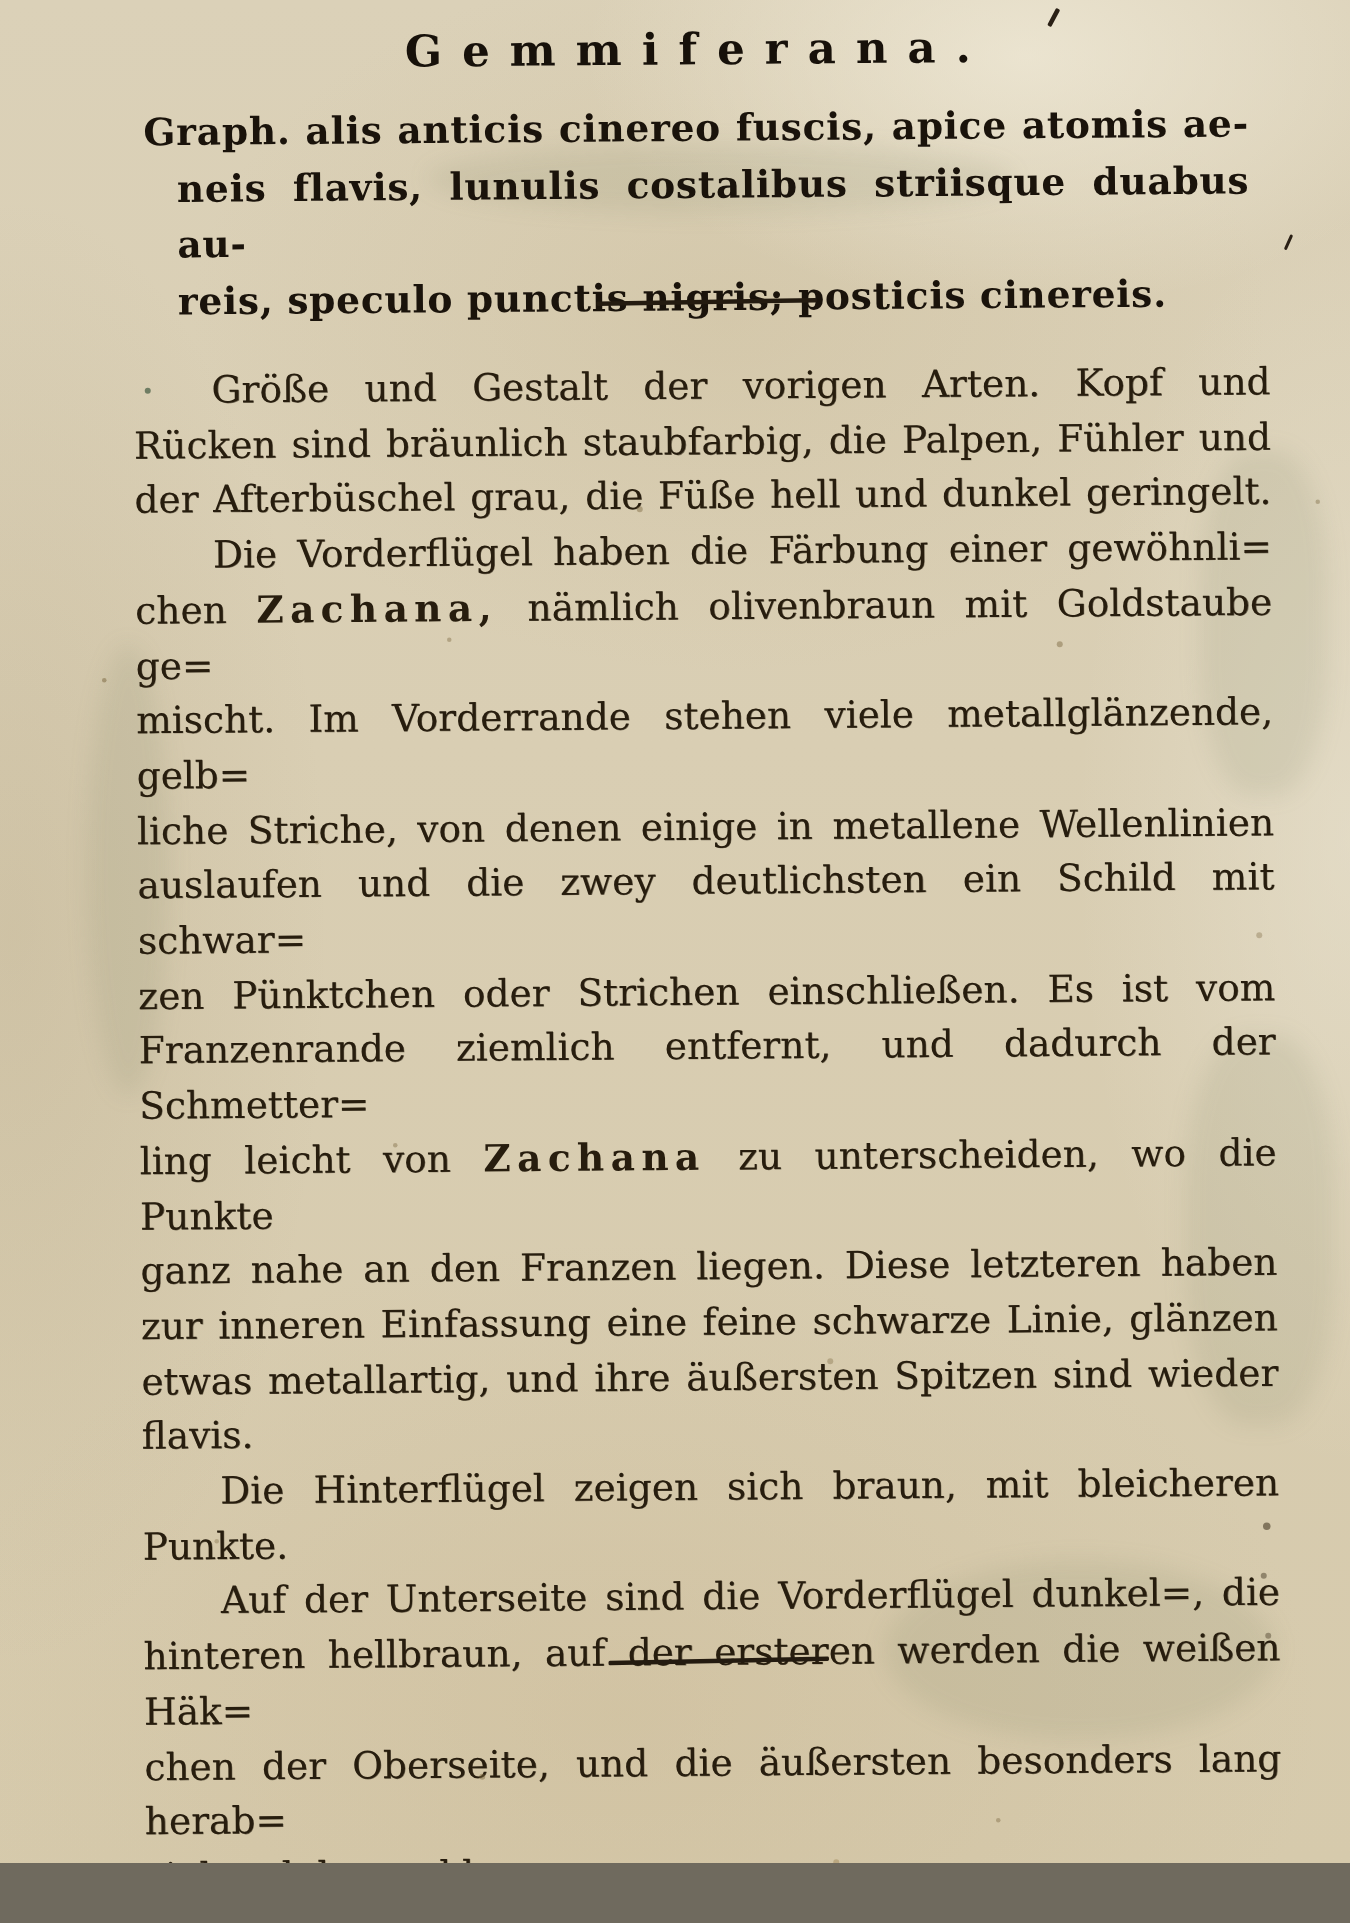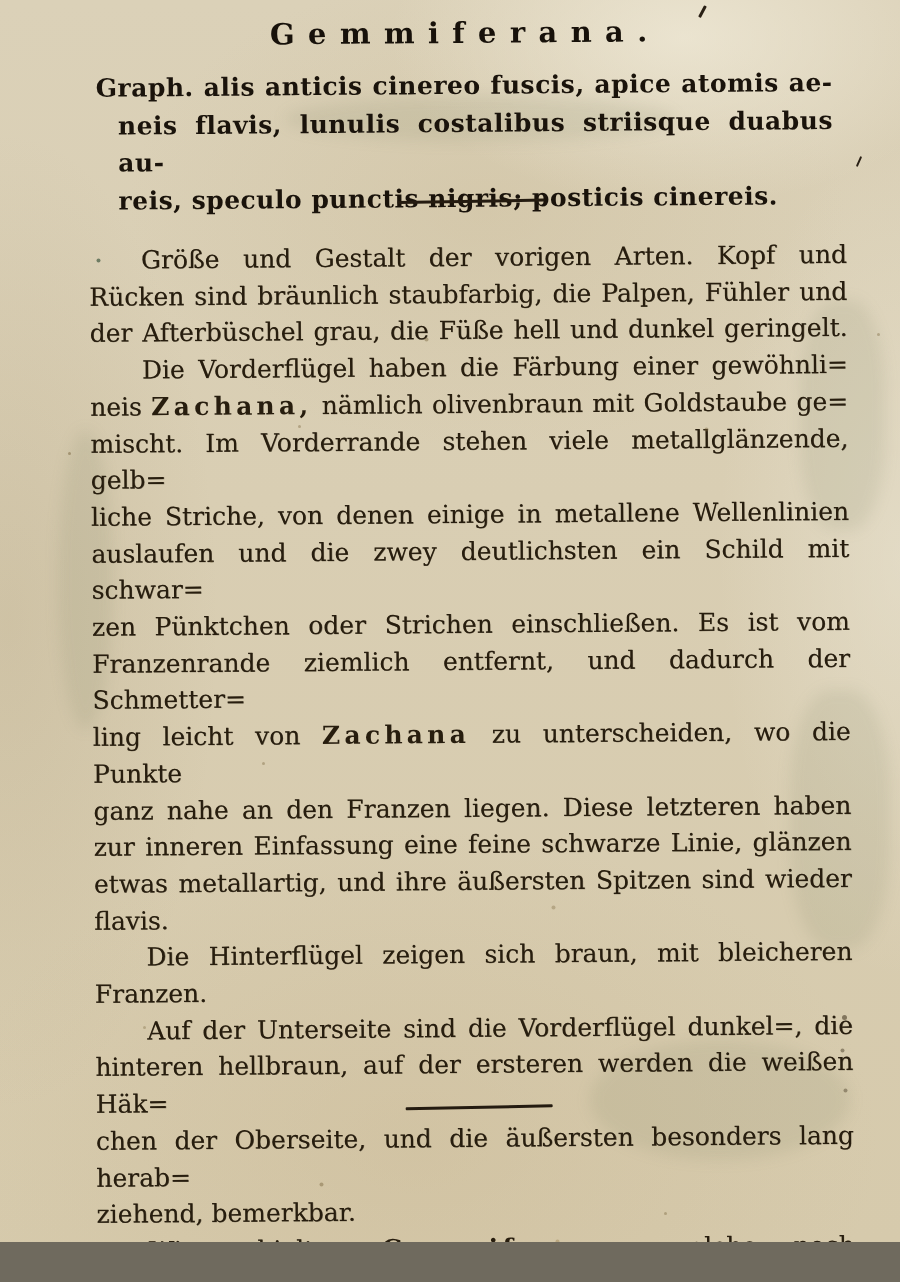--- a/index.html
+++ b/index.html
@@ -99,33 +99,33 @@
         <div class="line indent noj"><span>reis, speculo punctis nigris; posticis cinereis.</span></div>
       </div>
 
     <div class="rule rule-top"></div>
 
     <div class="body-text" id="body-text">
         <div class="line indent"><span>Größe und Gestalt der vorigen Arten. Kopf und</span></div>
         <div class="line"><span>Rücken sind bräunlich staubfarbig, die Palpen, Fühler und</span></div>
         <div class="line"><span>der Afterbüschel grau, die Füße hell und dunkel geringelt.</span></div>
         <div class="line indent"><span>Die Vorderflügel haben die Färbung einer gewöhnli=</span></div>
-        <div class="line"><span>neis </span><span class="antiqua">Zachana,</span><span> nämlich olivenbraun mit Goldstaube ge=</span></div>
+        <div class="line"><span>chen </span><span class="antiqua">Zachana,</span><span> nämlich olivenbraun mit Goldstaube ge=</span></div>
         <div class="line"><span>mischt. Im Vorderrande stehen viele metallglänzende, gelb=</span></div>
         <div class="line"><span>liche Striche, von denen einige in metallene Wellenlinien</span></div>
         <div class="line"><span>auslaufen und die zwey deutlichsten ein Schild mit schwar=</span></div>
         <div class="line"><span>zen Pünktchen oder Strichen einschließen. Es ist vom</span></div>
         <div class="line"><span>Franzenrande ziemlich entfernt, und dadurch der Schmetter=</span></div>
         <div class="line"><span>ling leicht von </span><span class="antiqua">Zachana</span><span> zu unterscheiden, wo die Punkte</span></div>
         <div class="line"><span>ganz nahe an den Franzen liegen. Diese letzteren haben</span></div>
         <div class="line"><span>zur inneren Einfassung eine feine schwarze Linie, glänzen</span></div>
         <div class="line"><span>etwas metallartig, und ihre äußersten Spitzen sind wieder</span></div>
         <div class="line noj"><span>flavis.</span></div>
         <div class="line indent"><span>Die Hinterflügel zeigen sich braun, mit bleicheren</span></div>
-        <div class="line noj"><span>Franzen.</span></div>
+        <div class="line noj"><span>Punkte.</span></div>
         <div class="line indent"><span>Auf der Unterseite sind die Vorderflügel dunkel=, die</span></div>
         <div class="line"><span>hinteren hellbraun, auf der ersteren werden die weißen Häk=</span></div>
         <div class="line"><span>chen der Oberseite, und die äußersten besonders lang herab=</span></div>
         <div class="line noj"><span>ziehend, bemerkbar.</span></div>
         <div class="line indent"><span>Wir erhielten </span><span class="antiqua">Gemmiferana,</span><span> welche noch nirgends</span></div>
       </div>
 
     <div class="rule rule-bottom"></div>
   </div>
 

